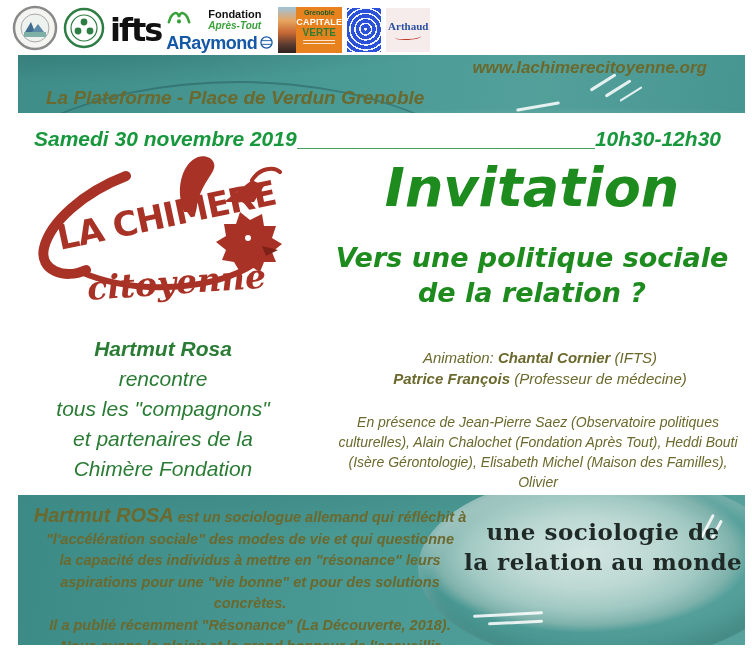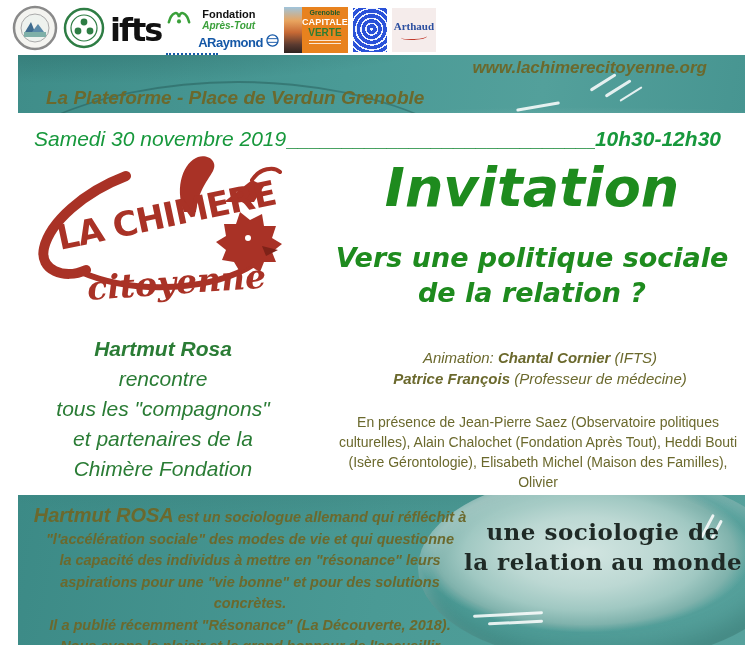--- a/index.html
+++ b/index.html
@@ -5,25 +5,25 @@
   html,body{margin:0;padding:0;background:#fff;}
   .page{position:relative;width:752px;height:659px;background:#ffffff;overflow:hidden;
         font-family:"Liberation Sans",sans-serif;}
 
   
   .logo-strip{position:absolute;left:12px;top:6px;height:48px;display:flex;align-items:center;gap:5px;}
   .logo-box{position:relative;flex:0 0 auto;}
   .ifts-text{font-family:"DejaVu Sans",sans-serif;font-weight:bold;font-size:32px;color:#111;
              letter-spacing:-2px;line-height:44px;}
   .fond-col{display:flex;flex-direction:column;justify-content:space-between;height:46px;}
-  .fond-row{display:flex;align-items:center;gap:10px;}
+  .fond-row{display:flex;align-items:center;gap:16px;}
   .fond-txt1{font-size:11px;font-weight:bold;color:#111;line-height:11px;}
   .fond-txt2{font-size:10px;font-weight:bold;font-style:italic;color:#3aa03a;line-height:11px;}
   .araymond-row{display:flex;align-items:center;gap:3px;}
-  .araymond-txt{font-size:13px;font-weight:bold;color:#1558a7;letter-spacing:-0.5px;margin-left:32px;}
+  .araymond-txt{font-size:18px;font-weight:bold;color:#1558a7;letter-spacing:-0.5px;}
   .araymond-tag{width:52px;border-bottom:2px dotted #1558a7;margin-top:2px;}
   .cv-poster{display:flex;width:64px;height:46px;overflow:hidden;}
   .cv-photo{width:26px;background:linear-gradient(180deg,#9fc4dc 0%,#e8a45f 30%,#c86a35 55%,#5a3a30 82%,#2e2320 100%);}
   .cv-right{flex:1;background:#e8821e;text-align:center;padding-top:2px;}
   .cv-city{font-size:7px;font-weight:bold;color:#1d5c2a;line-height:8px;}
   .cv-l1{font-size:9px;font-weight:800;color:#ffffff;line-height:10px;letter-spacing:.2px;}
   .cv-l2{font-size:10px;font-weight:800;color:#2e7d32;line-height:11px;}
   .cv-dash{width:70%;height:1px;background:rgba(255,255,255,.8);margin:2px auto 1px;}
   .rings{width:34px;height:44px;background:repeating-radial-gradient(circle at 55% 48%,#eef3ff 0 1.5px,#2a51d8 1.5px 5px);}
   .arthaud-box{width:44px;height:44px;background:#f5eceb;text-align:center;padding-top:12px;box-sizing:border-box;}
@@ -45,37 +45,37 @@
   .band-bottom{position:absolute;left:18px;top:495px;width:727px;height:150px;overflow:hidden;
     background:
       radial-gradient(120% 100% at 50% -30%, rgba(22,66,63,.25) 0%, rgba(22,66,63,0) 55%),
       linear-gradient(100deg,#3c8a86 0%,#4a9a95 50%,#56a19c 100%);}
   .droplet{position:absolute;left:400px;top:-22px;width:370px;height:190px;border-radius:50%;
     background:radial-gradient(closest-side at 45% 42%,#d2e5e1 0%,#bcd8d3 45%,#a0c8c2 72%,#7fb2ac 90%,rgba(110,160,155,0) 100%);
     box-shadow:inset -8px -12px 24px rgba(28,78,74,.30), inset 6px 10px 16px rgba(255,255,255,.30);}
 
   
   .date-row{position:absolute;left:18px;top:120px;width:727px;height:38px;display:flex;align-items:center;}
-  .date-txt{margin-left:16px;font-size:21px;font-weight:normal;font-style:italic;color:#17983c;}
+  .date-txt{margin-left:16px;font-size:21px;font-weight:bold;font-style:italic;color:#17983c;}
   .sep-txt{flex:1;text-align:center;font-size:20px;font-weight:bold;color:#1a8a3a;letter-spacing:0;overflow:hidden;white-space:nowrap;}
   .time-txt{margin-right:24px;font-size:21px;font-weight:bold;font-style:italic;color:#17983c;}
 
   
   .title{position:absolute;left:312px;top:156px;width:440px;text-align:center;
     font-family:"DejaVu Sans",sans-serif;font-size:54px;font-weight:bold;font-style:italic;color:#1e8b1e;}
   .subtitle{position:absolute;left:312px;top:240px;width:440px;text-align:center;
     font-family:"DejaVu Sans",sans-serif;font-size:27px;font-weight:bold;font-style:italic;color:#1e8b1e;line-height:35px;}
   .meeting{position:absolute;left:10px;top:334px;width:306px;text-align:center;
     font-style:italic;color:#2a7c35;font-size:21px;line-height:30px;}
   .meeting .b{font-weight:bold;}
   .animation{position:absolute;left:335px;top:347px;width:410px;text-align:center;
     font-style:italic;color:#6b692d;font-size:15px;line-height:21px;}
   .animation .b{font-weight:bold;}
   .presence{position:absolute;left:328px;top:412px;width:420px;text-align:center;
-    color:#6b692d;font-size:14px;line-height:20px;}
+    font-style:italic;color:#6b692d;font-size:14px;line-height:20px;}
 
   
   .bio{position:absolute;left:6px;top:10px;width:452px;text-align:center;
     font-weight:bold;font-style:italic;color:#6b692d;font-size:14.5px;line-height:21.5px;}
   .bio-name{font-size:20px;}
   .book{position:absolute;left:420px;top:22px;width:330px;text-align:center;
     font-family:"DejaVu Serif",serif;font-weight:bold;font-size:23px;color:#1f2a26;line-height:30px;letter-spacing:.5px;}
 </style>
 </head>
 <body>

